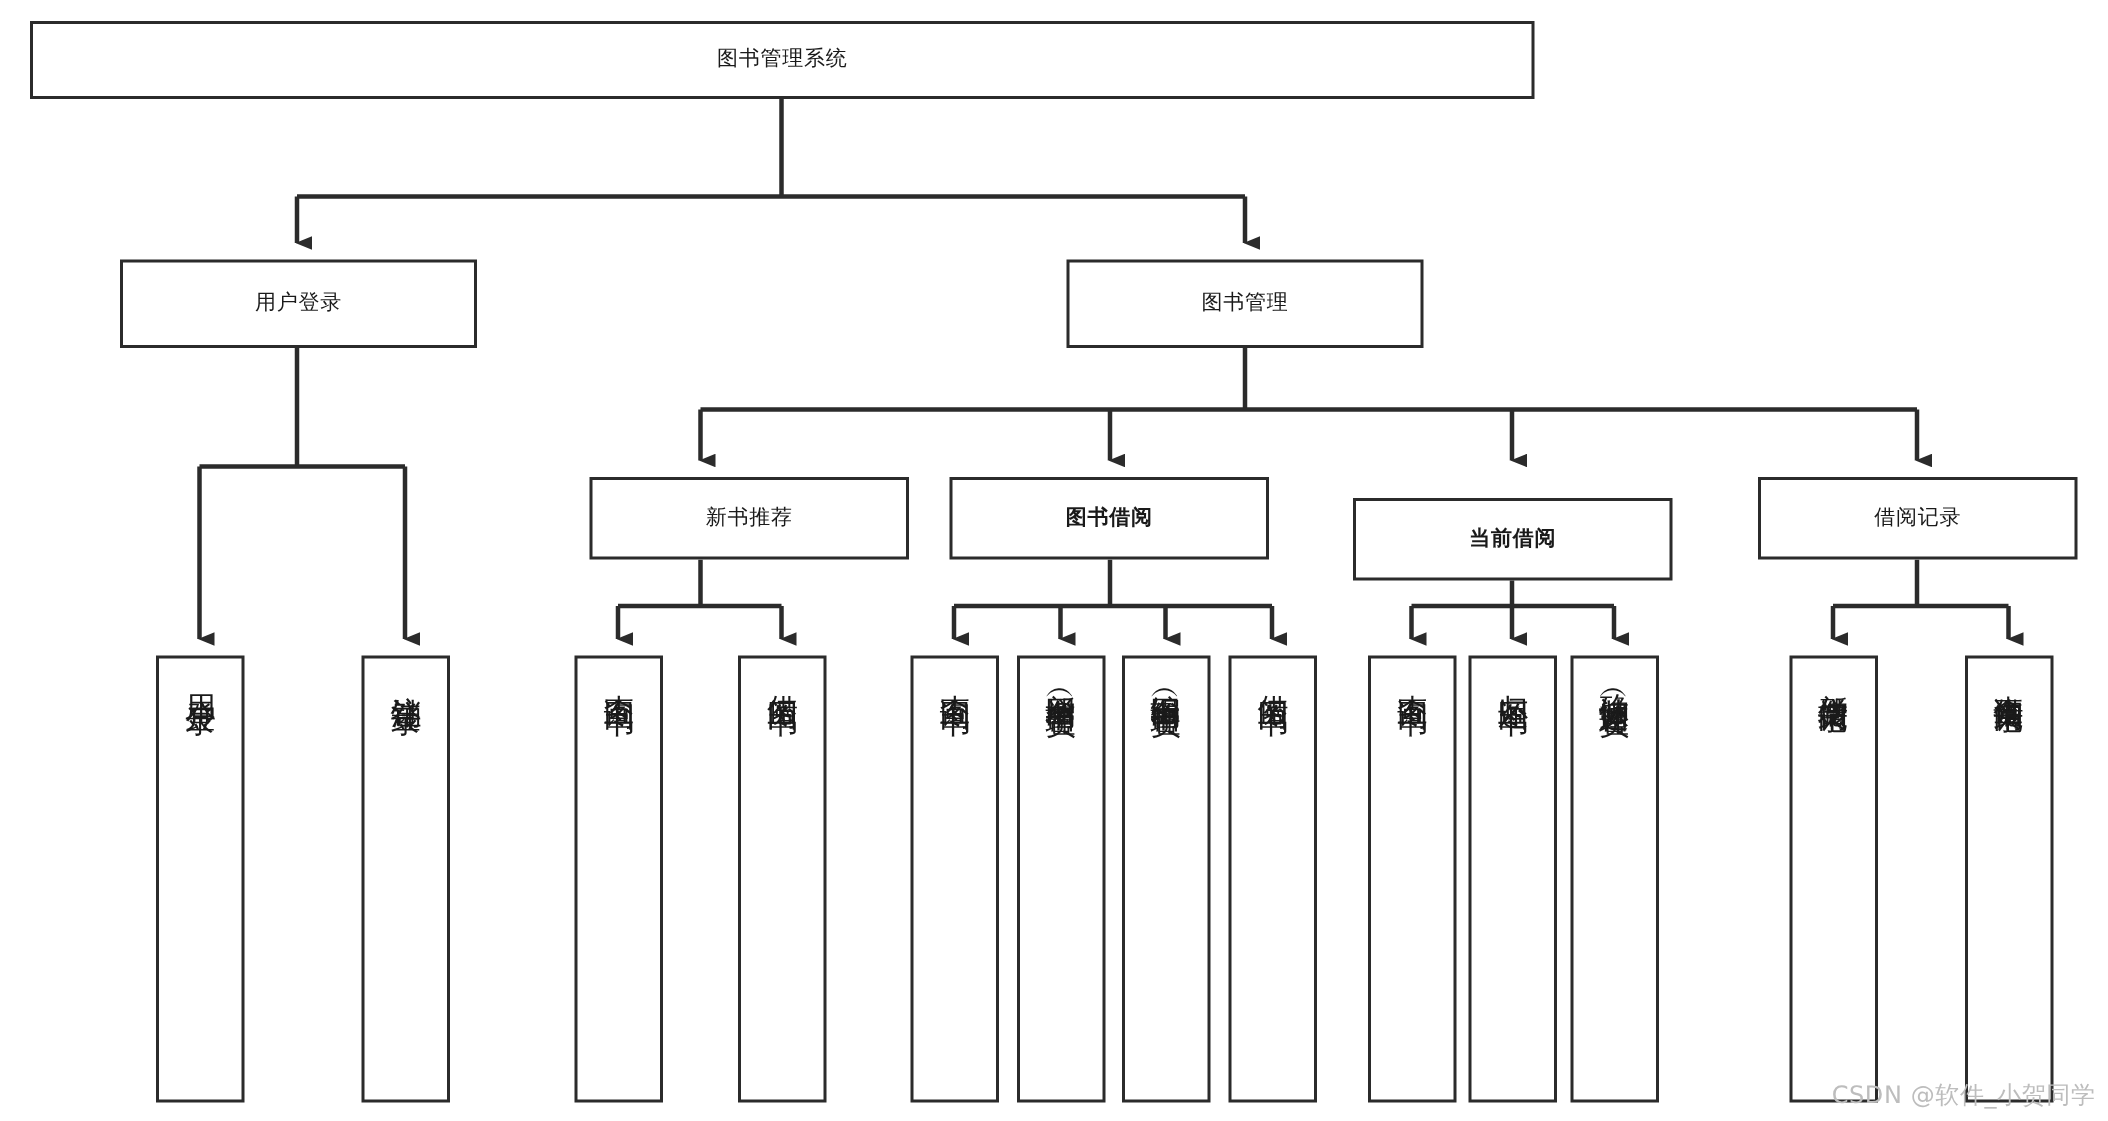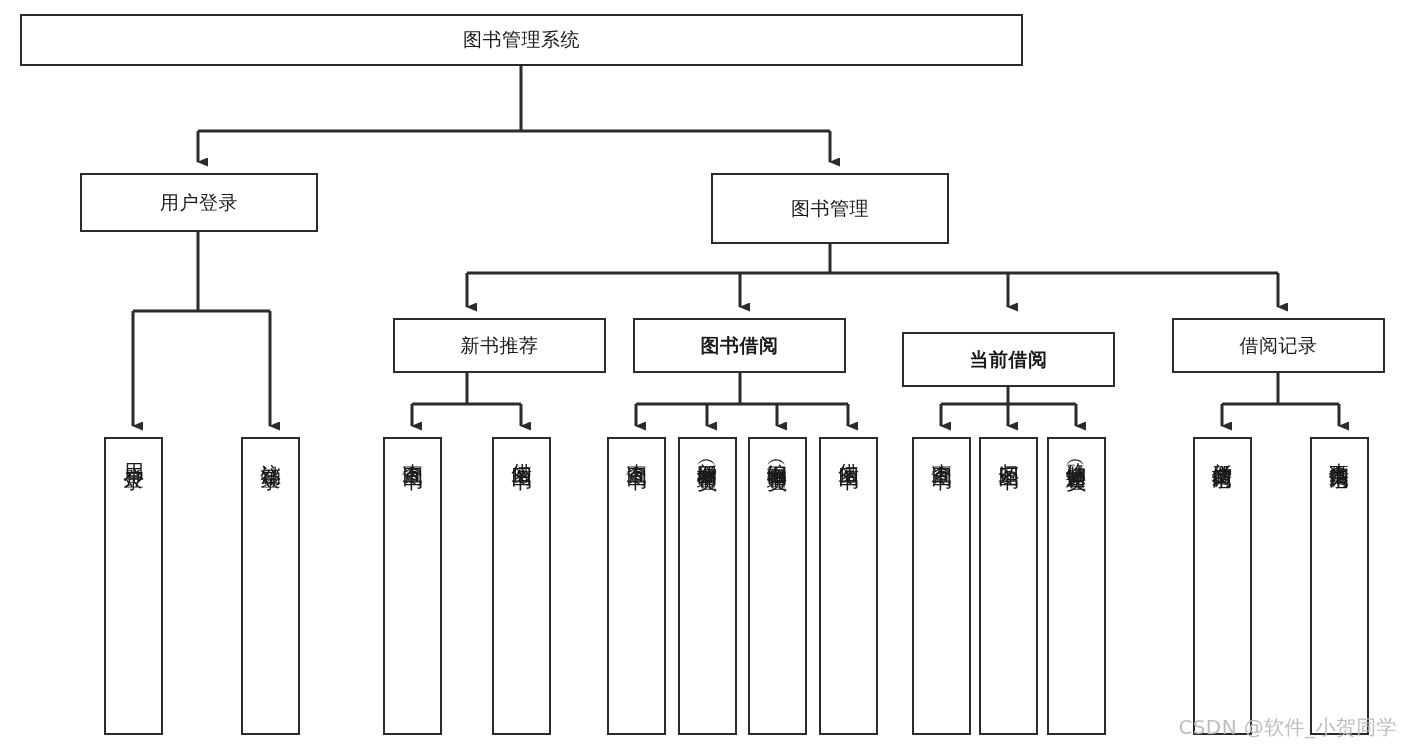--- a/index.html
+++ b/index.html
@@ -34,21 +34,21 @@
     justify-content: center;
     z-index: 2;
   }
   .node-label {
     color: #1a1a1a;
     line-height: 1.12;
     text-align: center;
     white-space: pre-line;
   }
   .node.horizontal .node-label {
-    font-size: 19px;
+    font-size: 14px;
     letter-spacing: 0.5px;
   }
   .node.vertical {
     align-items: flex-start;
     justify-content: center;
     padding-top: 8px;
   }
   .node.vertical .node-label {
     writing-mode: vertical-rl;
     text-orientation: upright;
@@ -57,21 +57,21 @@
     line-height: 1;
   }
   .node.vertical.tall-text .node-label {
     font-size: 20px;
     letter-spacing: 1.5px;
   }
   .watermark {
     position: absolute;
     right: 8px;
     bottom: 6px;
-    font-size: 20px;
+    font-size: 16px;
     color: #bdbdbd;
     letter-spacing: 0.4px;
     z-index: 5;
     white-space: nowrap;
   }
 </style>
 </head>
 <body>
 
 <div id="canvas">
@@ -126,21 +126,21 @@
     </g>
   </svg>
 
   <div class="node horizontal" style="left:20px; top:14px; width:1003px; height:52px;">
     <span class="node-label">图书管理系统</span>
   </div>
 
   <div class="node horizontal" style="left:80px; top:173px; width:238px; height:59px;">
     <span class="node-label">用户登录</span>
   </div>
-  <div class="node horizontal" style="left:711px; top:173px; width:238px; height:71px;">
+  <div class="node horizontal" style="left:711px; top:173px; width:238px; height:59px;">
     <span class="node-label">图书管理</span>
   </div>
 
   <div class="node horizontal" style="left:361px; top:318px; width:213px; height:55px;margin-left:32px;">
     <span class="node-label">新书推荐</span>
   </div>
   <div class="node horizontal" style="left:633px; top:318px; width:213px; height:55px;font-weight:bold;">
     <span class="node-label">图书借阅</span>
   </div>
   <div class="node horizontal" style="left:902px; top:332px; width:213px; height:55px;font-weight:bold;">

